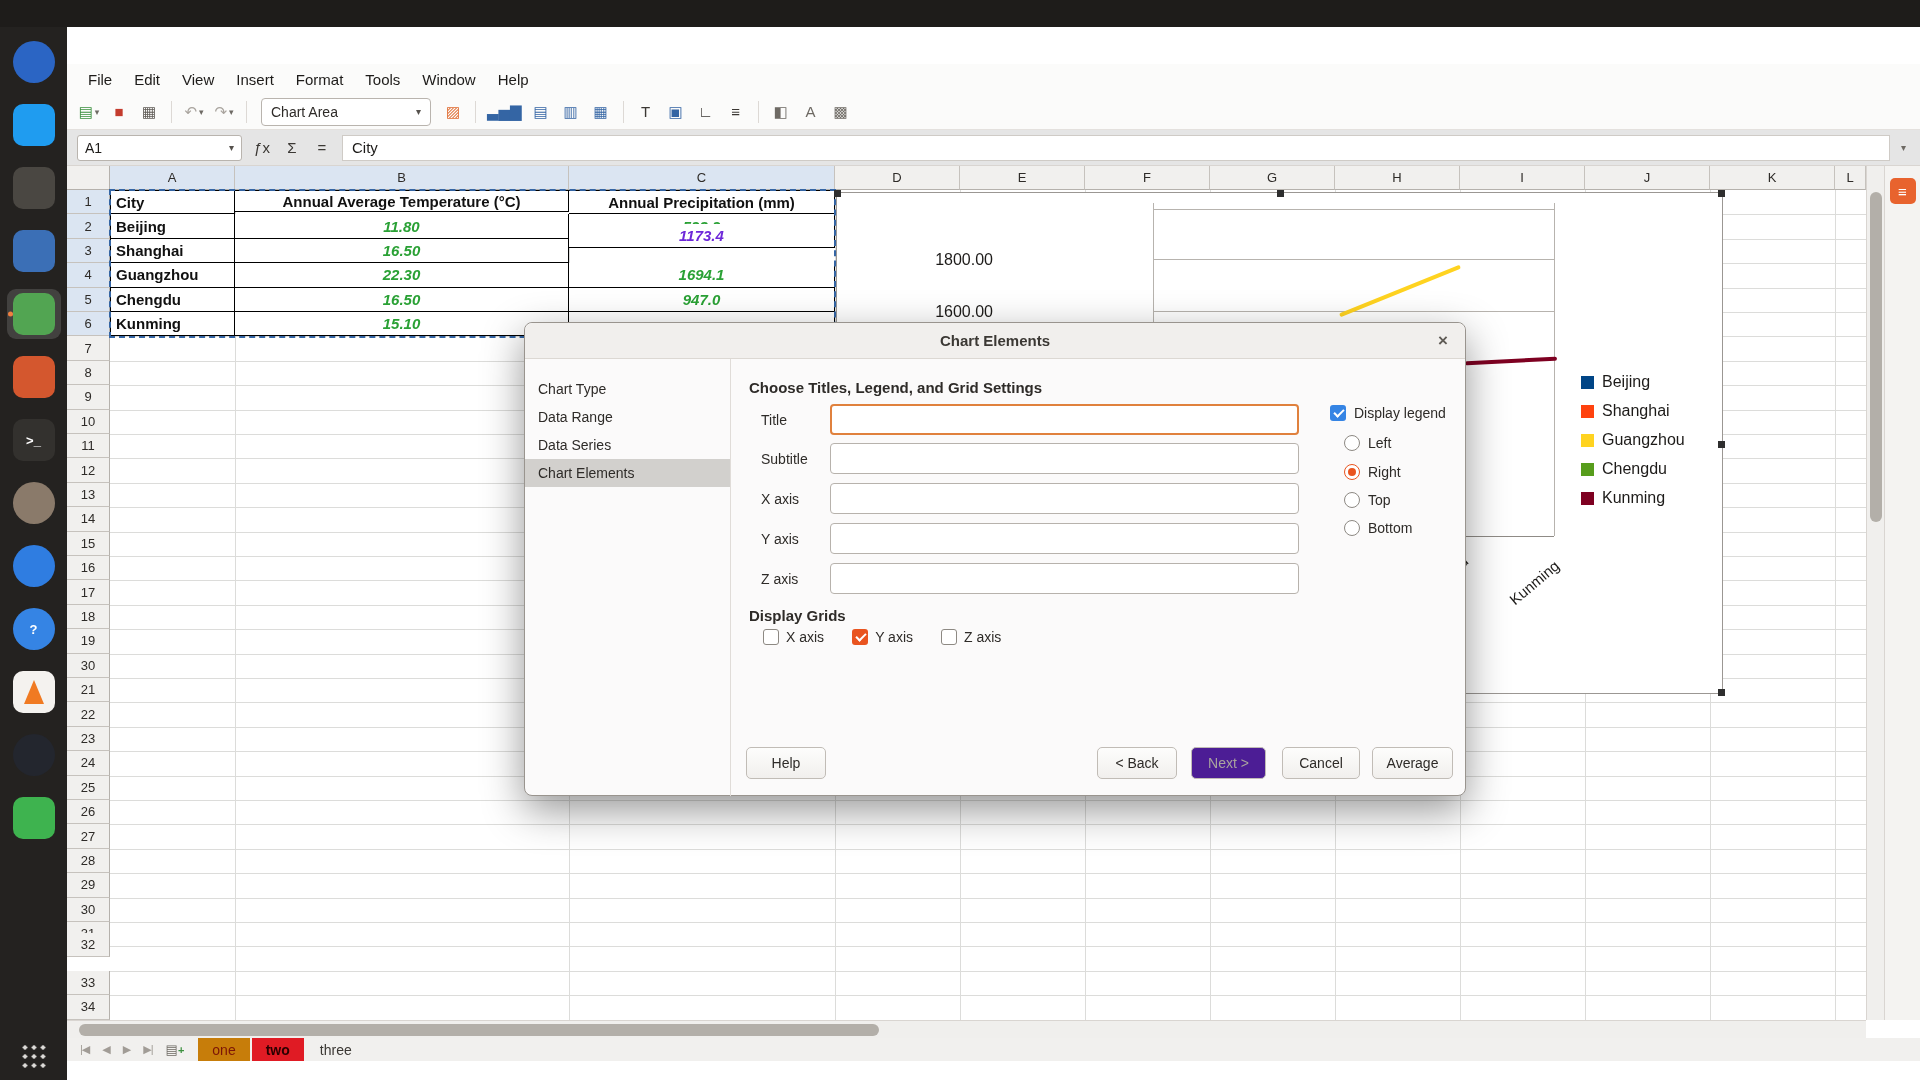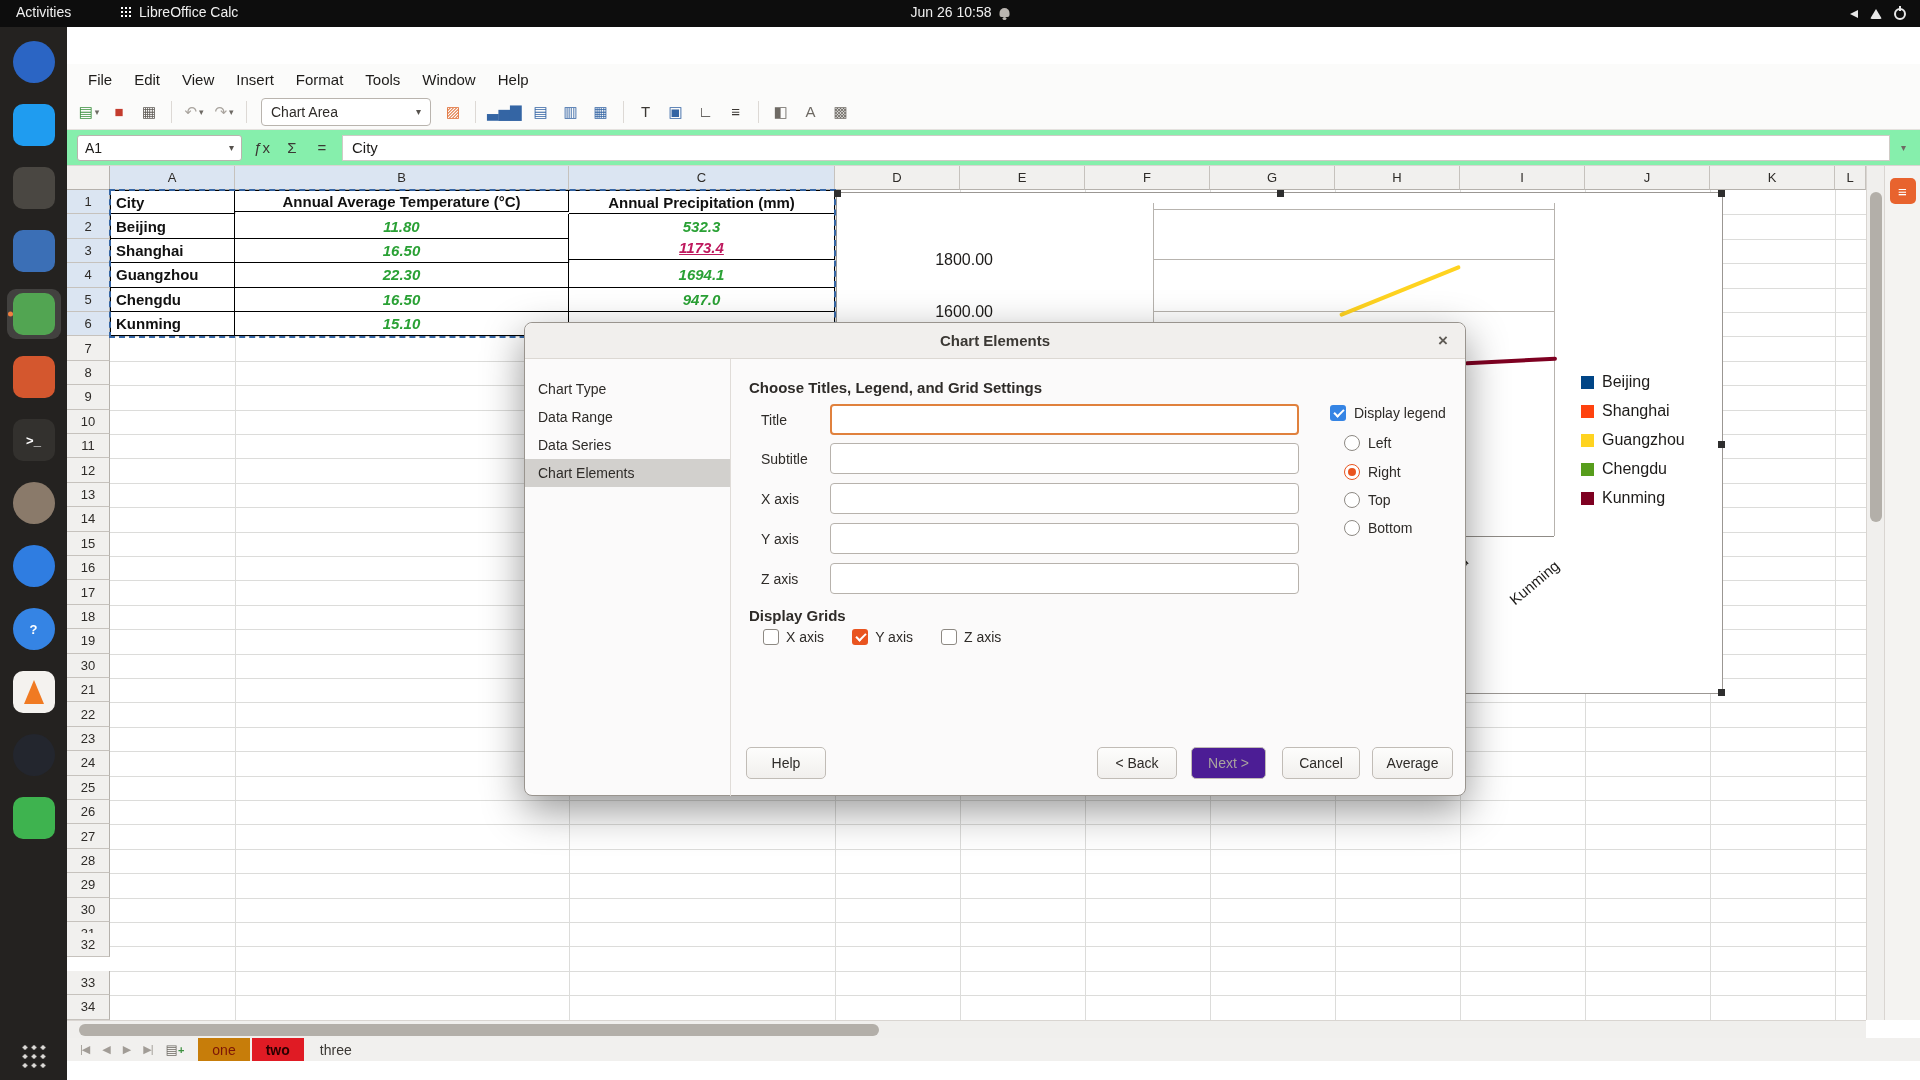--- a/index.html
+++ b/index.html
@@ -41,21 +41,21 @@
 .wbtn.close{background:#e95420}
 .wbtn.close::after{content:'×';color:#fff;font-size:16px;line-height:1;margin-top:-2px}
 .menubar{position:absolute;left:67px;top:64px;width:1853px;height:30px;background:#fbfbfa;display:flex;align-items:center;padding-left:10px;font-size:15px;color:#1d1b19;z-index:2}
 .menu-item{padding:4px 11px;border-radius:4px}
 .toolbar{position:absolute;left:67px;top:94px;width:1853px;height:36px;background:#fbfbfa;border-bottom:1px solid #e4e1de;display:flex;align-items:center;padding-left:8px;gap:2px;z-index:2}
 .tb-btn{height:28px;min-width:28px;padding:0 3px;border-radius:4px;display:flex;align-items:center;justify-content:center;font-size:15px}
 .tb-caret{font-size:9px;color:#6e6a64;margin-left:2px}
 .tb-sep{width:1px;height:22px;background:#ddd9d5;margin:0 6px}
 .tb-select{width:170px;height:28px;border:1px solid #b9b4ae;border-radius:4px;background:#fff;display:flex;align-items:center;justify-content:space-between;font-size:14px;padding:0 9px;margin:0 6px;color:#2e2b28}
 .sel-caret{font-size:10px;color:#56524d}
-.formulabar{position:absolute;left:67px;top:130px;width:1853px;height:36px;background:#86efac;border-bottom:1px solid #d9d5d1;display:flex;align-items:center;padding:0 10px;gap:7px;z-index:2}
+.formulabar{position:absolute;left:67px;top:130px;width:1853px;height:36px;background:#e5e5e5;border-bottom:1px solid #d9d5d1;display:flex;align-items:center;padding:0 10px;gap:7px;z-index:2}
 .namebox{width:165px;height:26px;border:1px solid #b9b4ae;border-radius:3px;background:#fff;font-size:14px;color:#1d1b19;display:flex;align-items:center;justify-content:space-between;padding:0 7px}
 .nb-caret{font-size:10px;color:#56524d}
 .fbtn{width:26px;text-align:center;font-size:15px;color:#3b3834}
 .fcontent{flex:1;height:26px;border:1px solid #cfcbc6;background:#fff;font-size:15px;color:#1d1b19;display:flex;align-items:center;padding:0 9px}
 .fexpand{font-size:10px;color:#6e6a64;padding:0 4px}
 
 
 #sheet-layer{position:absolute;left:0;top:0;width:1920px;height:1080px;z-index:1}
 .corner{position:absolute;left:67px;top:166px;width:43px;height:24px;background:#f1f0ee;border-right:1px solid #b5b1ac;border-bottom:1px solid #b5b1ac}
 .col-head{position:absolute;top:166px;height:24px;background:#f1f0ee;border-right:1px solid #c6c2bd;border-bottom:1px solid #b5b1ac;display:flex;align-items:center;justify-content:center;font-size:13px;color:#2e2b28}
@@ -123,36 +123,20 @@
 .grids-row{position:absolute;left:238px;top:306px;display:flex;gap:28px;font-size:14px;color:#2e2b28}
 .grids-row .gitem{display:flex;align-items:center;gap:7px}
 .btn{position:absolute;top:424px;height:32px;border:1px solid #c1bcb6;border-radius:5px;background:linear-gradient(#fdfdfc,#f1efed);font-size:14px;color:#2e2b28;display:flex;align-items:center;justify-content:center}
 .btn.disabled{color:#a9a49e;background:#4c1d95}
 </style>
 </head>
 <body>
 
 <div class="screen">
 
-  <div class="topbar">
-    <span class="tb-activities">Activities</span>
-    <span class="tb-app">
-      <span class="mini-grid"></span>
-      <span>LibreOffice Calc</span>
-    </span>
-    <span class="tb-clock">
-      <span>Jun 26 10:58</span>
-      <span class="bell"></span>
-    </span>
-    <span class="tray">
-      <span class="ti-vol"></span>
-      <span class="ti-net"></span>
-      <span class="ti-pow"></span>
-    </span>
-  </div>
 
   <div class="dock" id="dock">
       <div class="dock-item">
         <span class="dock-tile circle" style="background: rgb(43, 101, 196);"></span>
       </div>
       <div class="dock-item">
         <span class="dock-tile tile" style="background: rgb(31, 156, 240);"></span>
       </div>
       <div class="dock-item">
         <span class="dock-tile tile" style="background: rgb(74, 71, 66);"></span>
@@ -437,21 +421,21 @@
       <div class="row-head" style="top: 995.2px; height: 24.4px;">34</div>
       <div class="hline" style="top: 1019.6px; left: 110px; width: 1756px; height: 1px;"></div>
       <div class="cell th top left" style="left: 110px; top: 190px; width: 125px; height: 24.4px; justify-content: flex-start;">City</div>
       <div class="cell th top" style="left: 235px; top: 190px; width: 334px; height: 22px;">Annual Average Temperature (°C)</div>
       <div class="cell th top" style="left: 569px; top: 190px; width: 266px; height: 24.4px;">Annual Precipitation (mm)</div>
       <div class="cell left city" style="left: 110px; top: 214.4px; width: 125px; height: 24.4px;">Beijing</div>
       <div class="cell num" style="left: 235px; top: 214.4px; width: 334px; height: 24.4px; color: rgb(42, 161, 53);">11.80</div>
       <div class="cell num" style="left: 569px; top: 214.4px; width: 266px; height: 24.4px; color: rgb(42, 161, 53);">532.3</div>
       <div class="cell left city" style="left: 110px; top: 238.8px; width: 125px; height: 24.4px;">Shanghai</div>
       <div class="cell num" style="left: 235px; top: 238.8px; width: 334px; height: 24.4px; color: rgb(42, 161, 53);">16.50</div>
-      <div class="cell num" style="left: 569px; top: 236px; width: 266px; height: 24.4px; color: #be185d; text-decoration: underline;">1173.4</div>
+      <div class="cell num" style="left: 569px; top: 224px; width: 266px; height: 24.4px; color: #6d28d9;">1173.4</div>
       <div class="cell left city" style="left: 110px; top: 263.2px; width: 125px; height: 24.4px;">Guangzhou</div>
       <div class="cell num" style="left: 235px; top: 263.2px; width: 334px; height: 24.4px; color: rgb(42, 161, 53);">22.30</div>
       <div class="cell num" style="left: 569px; top: 263.2px; width: 266px; height: 24.4px; color: rgb(42, 161, 53);">1694.1</div>
       <div class="cell left city" style="left: 110px; top: 287.6px; width: 125px; height: 24.4px;">Chengdu</div>
       <div class="cell num" style="left: 235px; top: 287.6px; width: 334px; height: 24.4px; color: rgb(42, 161, 53);">16.50</div>
       <div class="cell num" style="left: 569px; top: 287.6px; width: 266px; height: 24.4px; color: rgb(42, 161, 53);">947.0</div>
       <div class="cell left city" style="left: 110px; top: 312px; width: 125px; height: 24.4px;">Kunming</div>
       <div class="cell num" style="left: 235px; top: 312px; width: 334px; height: 24.4px; color: rgb(42, 161, 53);">15.10</div>
       <div class="cell num" style="left: 569px; top: 312px; width: 266px; height: 24.4px; color: rgb(42, 161, 53);"></div>
     </div>

